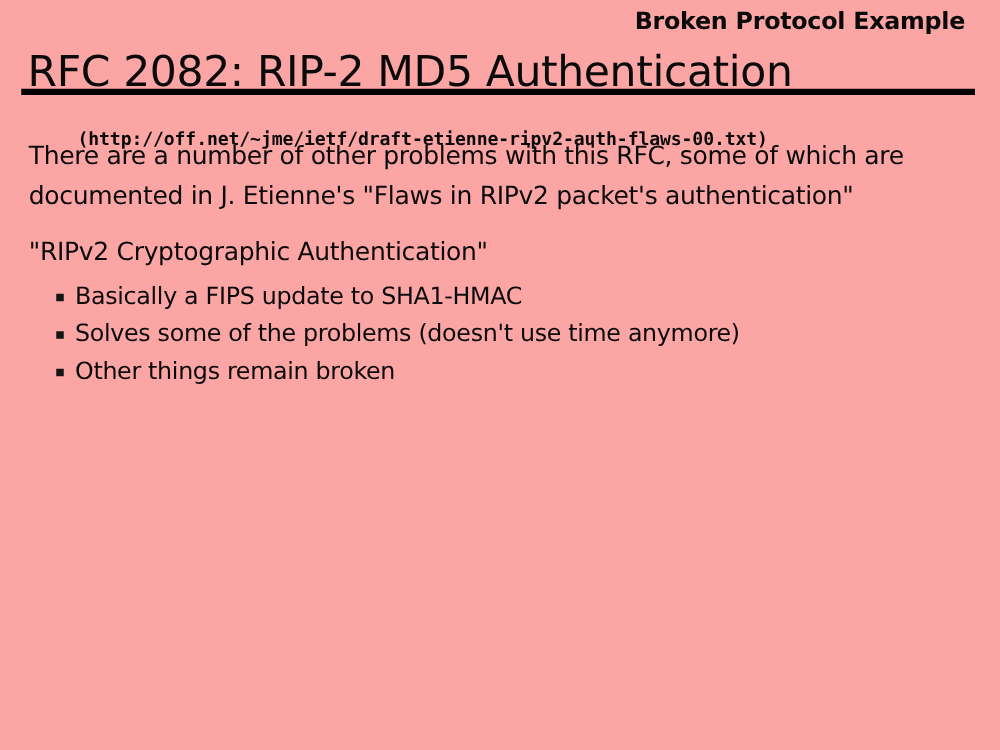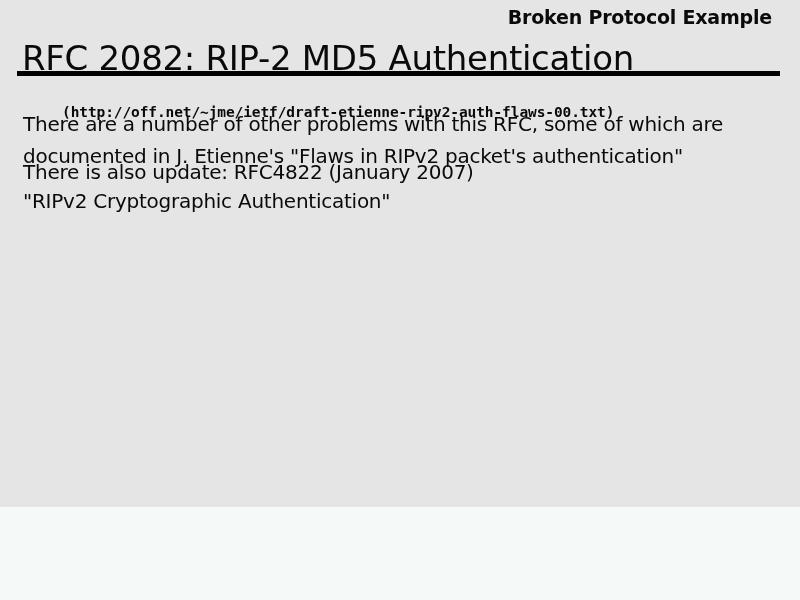--- a/index.html
+++ b/index.html
@@ -10,22 +10,22 @@
   body {
     width: 800px;
     height: 600px;
     background: #f5faf8;
     font-family: "DejaVu Sans", sans-serif;
     overflow: hidden;
   }
   .slide {
     position: relative;
     width: 800px;
-    height: 507px;
-    background: #e5e5e5;
+    height: 600px;
+    background: #fca5a5;
   }
   .header-label {
     position: absolute;
     top: 6px;
     right: 28px;
     font-family: "DejaVu Sans", sans-serif;
     font-size: 19px;
     font-weight: 600;
     color: #0a0a0a;
     letter-spacing: -0.2px;
@@ -135,17 +135,30 @@
 
   <div class="title-rule"></div>
 
   <div class="body">
     <div class="para-line l1">There are a number of other problems with this RFC, some of which are</div>
     <div class="para-line l2">documented in J. Etienne's "Flaws in RIPv2 packet's authentication"</div>
   </div>
 
   <div class="url-line">(http://off.net/~jme/ietf/draft-etienne-ripv2-auth-flaws-00.txt)</div>
 
-  <div class="update-line u1">There is also update:  RFC4822 (January 2007)</div>
   <div class="update-line u2">"RIPv2 Cryptographic Authentication"</div>
 
+  <ul class="bullet-list">
+    <li class="bullet-item">
+      <span class="bullet-marker"></span>
+      <span>Basically a FIPS update to SHA1-HMAC</span>
+    </li>
+    <li class="bullet-item">
+      <span class="bullet-marker"></span>
+      <span>Solves some of the problems (doesn't use time anymore)</span>
+    </li>
+    <li class="bullet-item">
+      <span class="bullet-marker"></span>
+      <span>Other things remain broken</span>
+    </li>
+  </ul>
 
 </div>
 
 </body></html>

